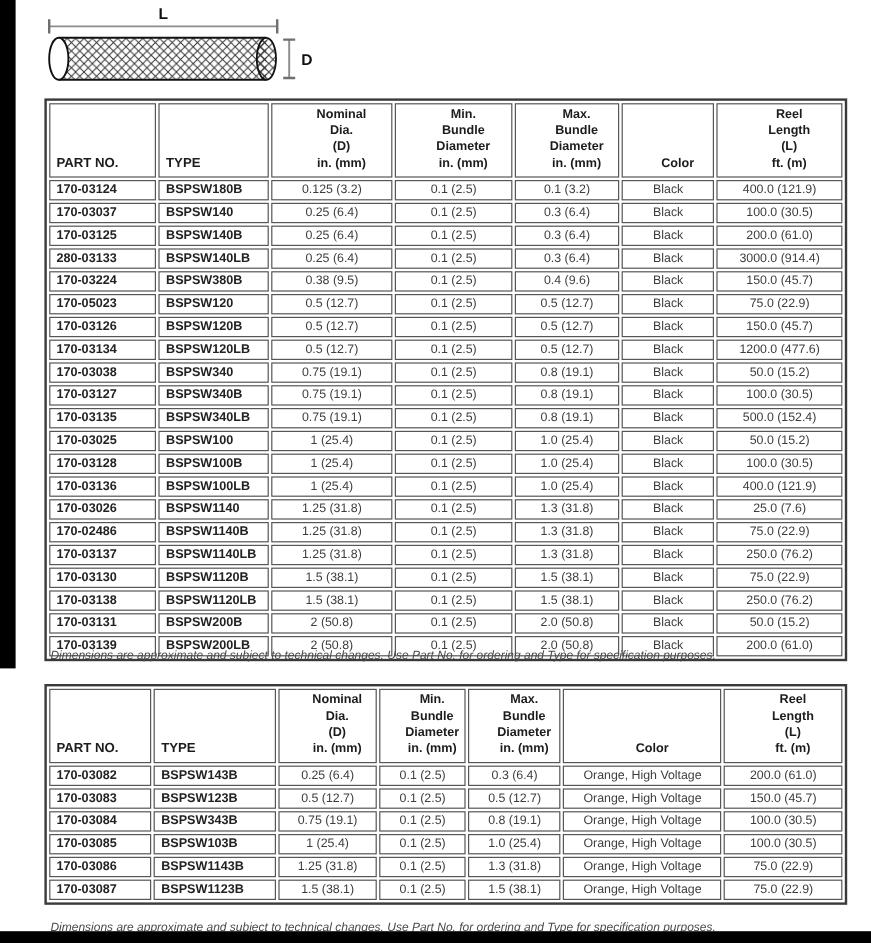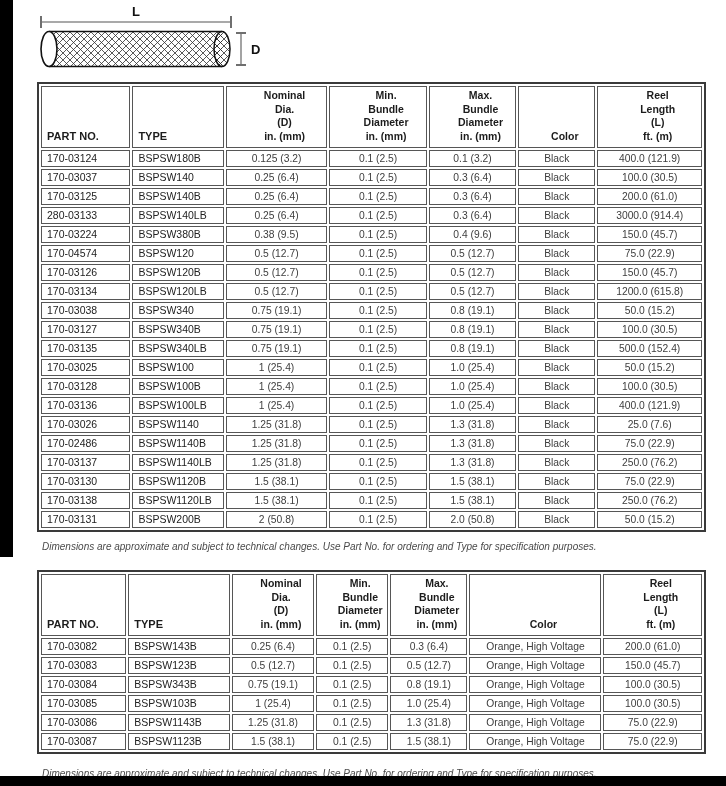--- a/index.html
+++ b/index.html
@@ -29,21 +29,21 @@
   table.t1 th { height:48px; }
   table.t2 th { height:54px; }
   table.spec th.lft { text-align:left; padding-left:5px; font-size:11px; }
 
   table.spec td {
     border:1px solid #565656; background:#fff;
     font-size:10.3px; color:#3d3d3d; text-align:center;
     height:15px; padding:0 2px; overflow:hidden; white-space:nowrap;
   }
   table.spec td.b {
-    font-weight:normal; text-align:left; padding-left:5px; color:#222; font-size:10.5px;
+    font-weight:bold; text-align:left; padding-left:5px; color:#222; font-size:10.5px;
   }
 
   .footnote {
     position:absolute; left:42px; width:640px;
     font-size:10px; font-style:italic; color:#4a4a4a;
   }
   .fn1 { top:541px; }
   .fn2 { top:768px; }
 </style>
 </head>
@@ -154,21 +154,21 @@
       <tr>
         <td class="b">170-03224</td>
         <td class="b">BSPSW380B</td>
         <td>0.38 (9.5)</td>
         <td>0.1 (2.5)</td>
         <td>0.4 (9.6)</td>
         <td>Black</td>
         <td>150.0 (45.7)</td>
       </tr>
       <tr>
-        <td class="b">170-04574</td>
+        <td class="b">170-05023</td>
         <td class="b">BSPSW120</td>
         <td>0.5 (12.7)</td>
         <td>0.1 (2.5)</td>
         <td>0.5 (12.7)</td>
         <td>Black</td>
         <td>75.0 (22.9)</td>
       </tr>
       <tr>
         <td class="b">170-03126</td>
         <td class="b">BSPSW120B</td>
@@ -178,21 +178,21 @@
         <td>Black</td>
         <td>150.0 (45.7)</td>
       </tr>
       <tr>
         <td class="b">170-03134</td>
         <td class="b">BSPSW120LB</td>
         <td>0.5 (12.7)</td>
         <td>0.1 (2.5)</td>
         <td>0.5 (12.7)</td>
         <td>Black</td>
-        <td>1200.0 (615.8)</td>
+        <td>1200.0 (477.6)</td>
       </tr>
       <tr>
         <td class="b">170-03038</td>
         <td class="b">BSPSW340</td>
         <td>0.75 (19.1)</td>
         <td>0.1 (2.5)</td>
         <td>0.8 (19.1)</td>
         <td>Black</td>
         <td>50.0 (15.2)</td>
       </tr>
@@ -287,20 +287,29 @@
         <td>250.0 (76.2)</td>
       </tr>
       <tr>
         <td class="b">170-03131</td>
         <td class="b">BSPSW200B</td>
         <td>2 (50.8)</td>
         <td>0.1 (2.5)</td>
         <td>2.0 (50.8)</td>
         <td>Black</td>
         <td>50.0 (15.2)</td>
+      </tr>
+      <tr>
+        <td class="b">170-03139</td>
+        <td class="b">BSPSW200LB</td>
+        <td>2 (50.8)</td>
+        <td>0.1 (2.5)</td>
+        <td>2.0 (50.8)</td>
+        <td>Black</td>
+        <td>200.0 (61.0)</td>
       </tr>
     </tbody>
 </table>
 <div class="footnote fn1">Dimensions are approximate and subject to technical changes. Use Part No. for ordering and Type for specification purposes.</div>
 
 <table class="spec t2">
   <colgroup>
     <col style="width:84px">
       <col style="width:100px">
       <col style="width:81px">

